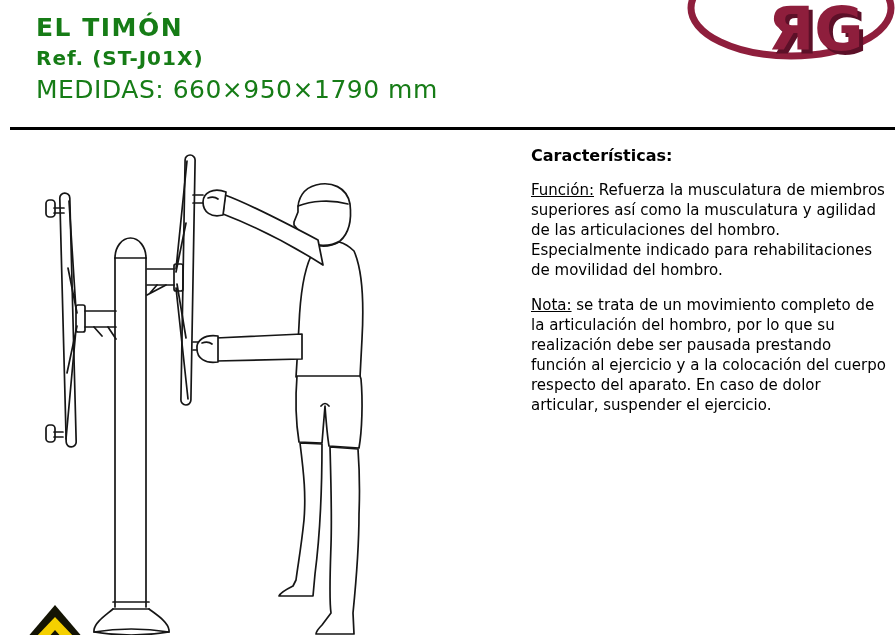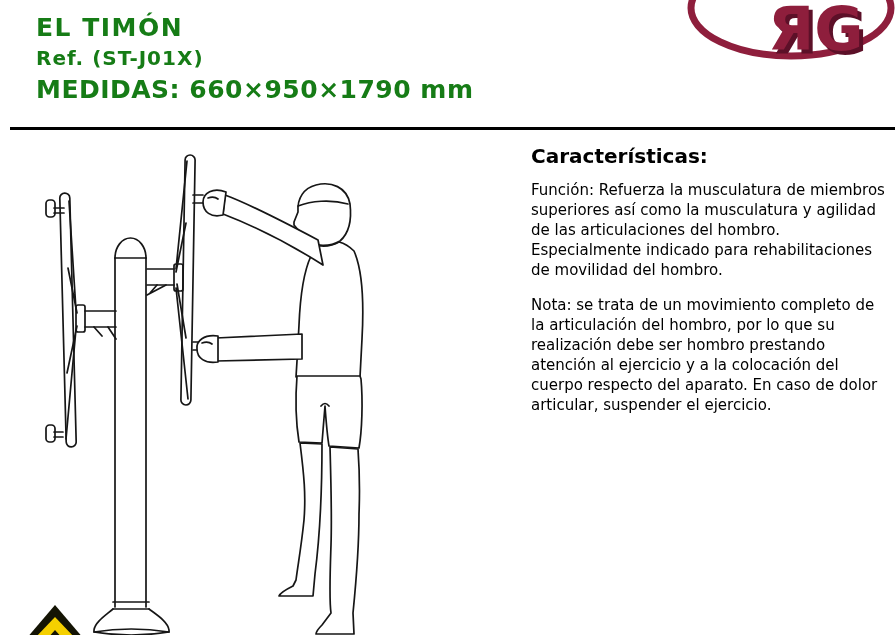--- a/index.html
+++ b/index.html
@@ -7,37 +7,37 @@
   .page {
     position:relative; width:895px; height:635px;
     background:#ffffff; overflow:hidden;
     font-family:"DejaVu Sans", sans-serif; color:#000;padding-left:11px;
   }
 
   
   .titleblock { position:absolute; left:36px; top:12px; }
   .title-line1 { font-size:25px; font-weight:bold; letter-spacing:1.5px; color:#167c16; line-height:31px; }
   .title-line2 { font-size:20px; font-weight:bold; letter-spacing:1px; color:#167c16; line-height:31px; }
-  .title-line3 { font-size:25px; font-weight:bold; letter-spacing:0.5px; color:#167c16; line-height:31px; }
+  .title-line3 { font-size:25px; font-weight:normal; letter-spacing:0.5px; color:#167c16; line-height:31px; }
 
   .logo { position:absolute; left:683px; top:0; width:212px; height:62px; }
 
   .rule { position:absolute; left:10px; right:0; top:127px; height:3px; background:#000; }
 
   
   .drawing { position:absolute; left:10px; top:143px; width:500px; height:492px; }
 
   
   .col {
     position:absolute; left:531px; top:146px; width:360px;
     font-size:15px; line-height:20px; color:#000;
   }
-  .col h3 { font-size:20px; font-weight:bold; margin-bottom:14px; }
+  .col h3 { font-size:16px; font-weight:bold; margin-bottom:14px; }
   .para { margin-bottom:15px; }
-  .lbl { }
+  .lbl { text-decoration:underline; }
 </style>
 </head>
 <body>
 
 <div class="page">
 
   <div class="titleblock">
     <div class="title-line1">EL TIMÓN</div>
     <div class="title-line2">Ref. (ST-J01X)</div>
     <div class="title-line3">MEDIDAS: 660×950×1790 mm</div>
@@ -124,16 +124,16 @@
     </g>
   </svg>
 
   <div class="col">
     <h3>Características:</h3>
 
     <p class="para"><span class="lbl">Función:</span><span> Refuerza la musculatura de miembros superiores así como la musculatura y agilidad de las articulaciones del hombro. Especialmente indicado para rehabilitaciones de movilidad del hombro.</span></p>
 
 
 
-    <p class="para"><span class="lbl">Nota:</span><span> se trata de un movimiento completo de la articulación del hombro, por lo que su realización debe ser hombro prestando atención al ejercicio y a la colocación del cuerpo respecto del aparato. En caso de dolor articular, suspender el ejercicio.</span></p>
+    <p class="para"><span class="lbl">Nota:</span><span> se trata de un movimiento completo de la articulación del hombro, por lo que su realización debe ser pausada prestando función al ejercicio y a la colocación del cuerpo respecto del aparato. En caso de dolor articular, suspender el ejercicio.</span></p>
   </div>
 
 </div>
 
 </body></html>

